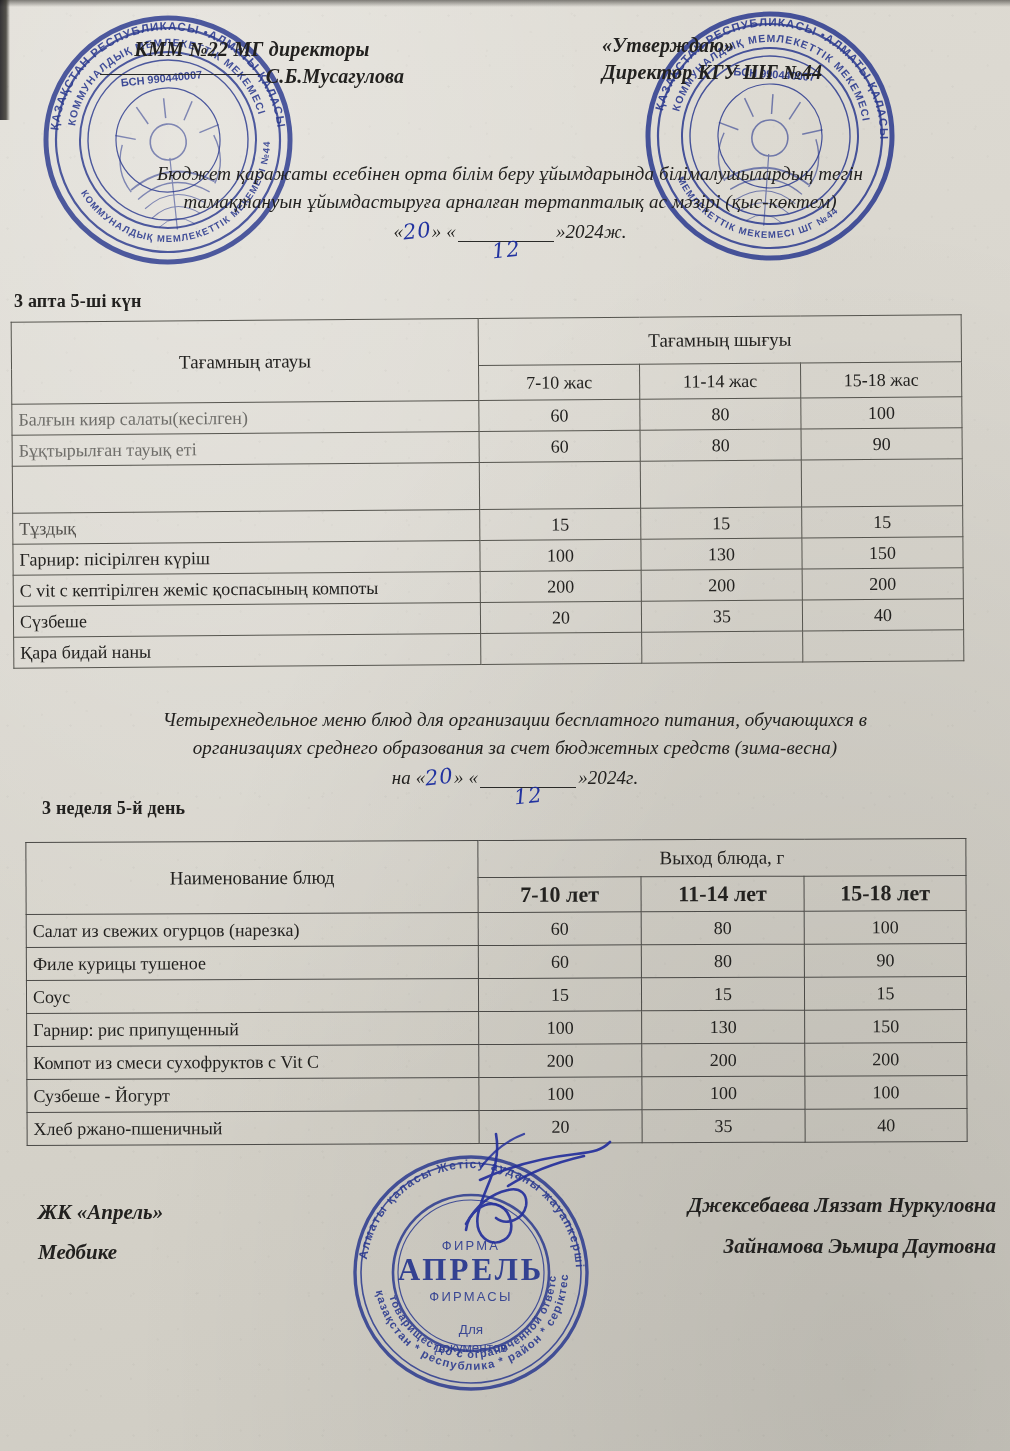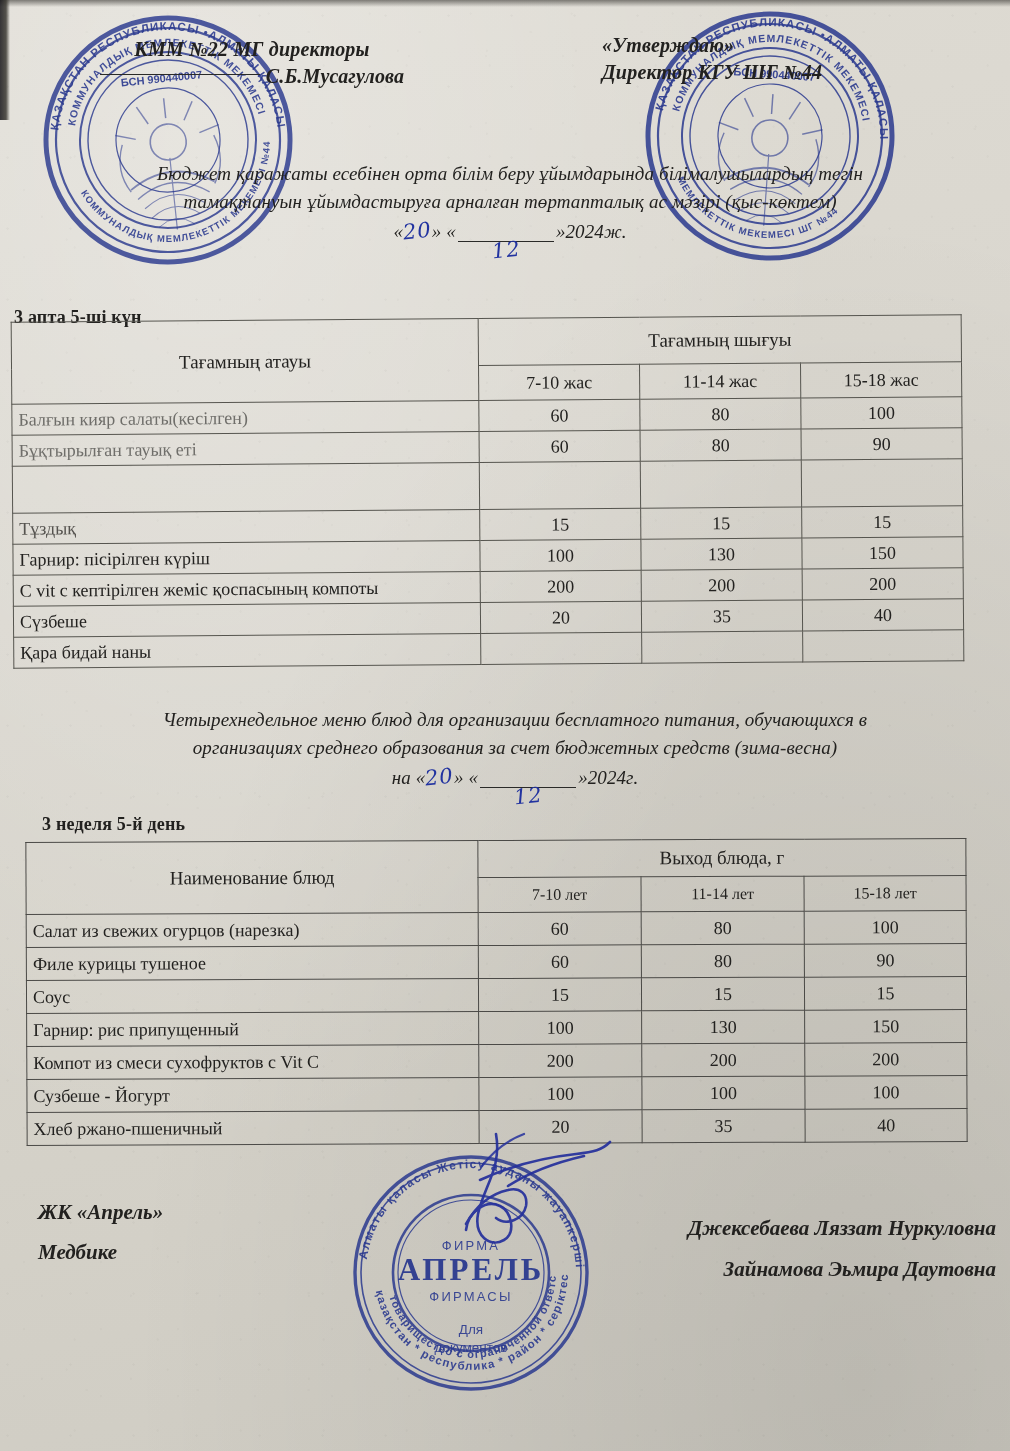--- a/index.html
+++ b/index.html
@@ -100,21 +100,20 @@
     transform: rotate(-6deg);
     display: inline-block;
   }
 
   
   .week-label {
     position: absolute;
     font-weight: bold;
     font-size: 18px;
     letter-spacing: .2px;
-    margin-top: 16px;
   }
   #week-kk { top: 291px; left: 14px; }
   #week-ru { top: 798px; left: 42px; }
 
   
   table {
     border-collapse: collapse;
     position: absolute;
     table-layout: fixed;
   }
@@ -146,36 +145,36 @@
   #table-kk .faded { color: #6f6e6a; }
   #table-kk .faded2 { color: #55534f; }
 
   
   #table-ru {
     top: 840px; left: 26px; width: 940px;
     transform: rotate(-0.25deg);
   }
   #table-ru .hdr-main { height: 36px; text-align: center; font-size: 19px; }
   #table-ru .hdr-name { text-align: center; font-size: 19px; }
-  #table-ru .hdr-sub  { height: 34px; font-size: 16px; }
+  #table-ru .hdr-sub  { height: 34px; font-size: 22px; font-weight: bold; }
   #table-ru .r { height: 33px; }
 
   
   .footer-left {
     position: absolute;
     left: 38px; top: 1192px;
     font-style: italic; font-weight: bold;
     font-size: 21px; line-height: 40px;
   }
   .footer-right {
     position: absolute;
     right: 14px; top: 1185px;
     text-align: right;
     font-style: italic; font-weight: bold;
-    font-size: 21px; line-height: 41px; margin-top: 23px;
+    font-size: 21px; line-height: 41px;
   }
 
   
   .stamp {
     position: absolute;
     pointer-events: none;
   }
   .stamp svg { display: block; }
 
   .handwrite-sig {

